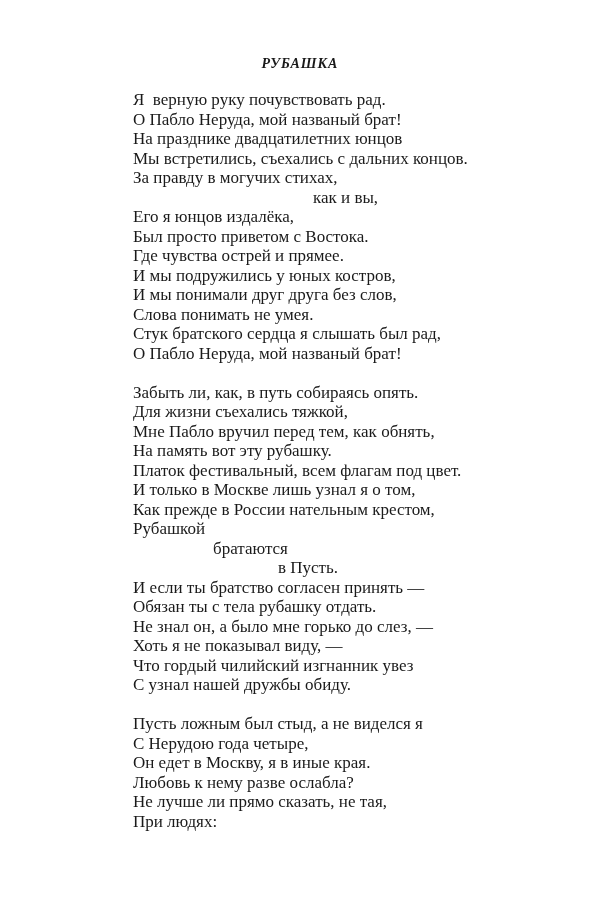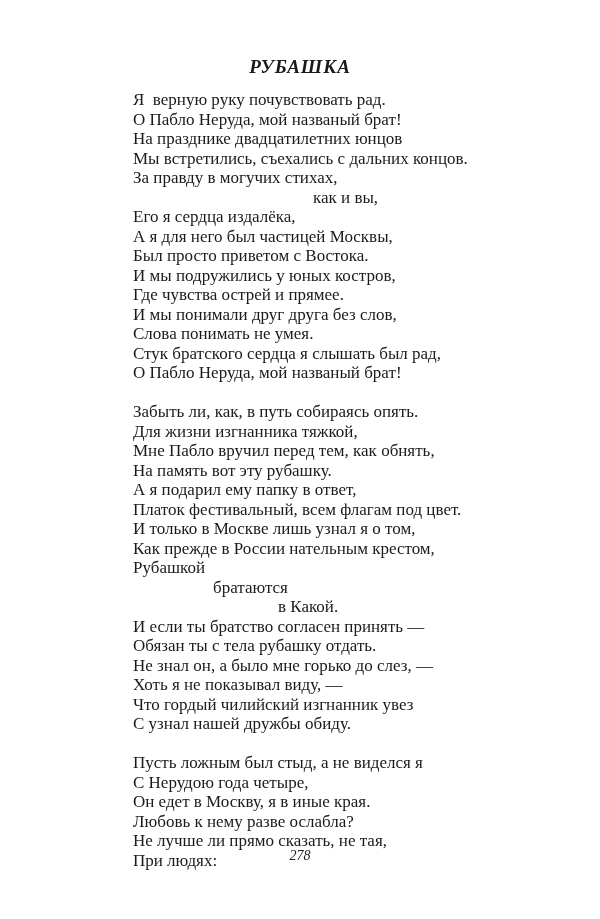--- a/index.html
+++ b/index.html
@@ -1,21 +1,21 @@
 <!DOCTYPE html>
 <html><head>
   <meta charset="utf-8">
   <style>
     html, body { margin: 0; padding: 0; background: #ffffff; }
     body { width: 600px; height: 919px; position: relative; overflow: hidden; color: #1a1a1a; }
     .page { position: absolute; left: 0; top: 0; width: 600px; height: 919px; }
     .title {
       position: absolute; left: 0; width: 600px; top: 56px; text-align: center;
       font-family: "Liberation Serif", serif; font-weight: bold; font-style: italic;
-      font-size: 19px; letter-spacing: 1px;
+      font-size: 14px; letter-spacing: 1px;
     }
     .poem {
       position: absolute; left: 133px; top: 90px; width: 340px;
       font-family: "Liberation Serif", serif; font-size: 17px; line-height: 19.5px;
     }
     .line { white-space: pre; height: 19.5px; }
     .gap { height: 19.5px; }
     .indent-1 { padding-left: 80px; }
     .indent-2 { padding-left: 145px; }
     .indent-right { padding-left: 180px; }
@@ -32,58 +32,55 @@
 
   <div class="poem">
 
     <div>
       <div class="line">Я  верную руку почувствовать рад.</div>
       <div class="line">О Пабло Неруда, мой названый брат!</div>
       <div class="line">На празднике двадцатилетних юнцов</div>
       <div class="line">Мы встретились, съехались с дальних концов.</div>
       <div class="line">За правду в могучих стихах,</div>
       <div class="line indent-right">как и вы,</div>
-      <div class="line">Его я сердца издалёка,</div>
-      <div class="line">А я для него был частицей Москвы,</div>
+      <div class="line">Его я юнцов издалёка,</div>
       <div class="line">Был просто приветом с Востока.</div>
+      <div class="line">Где чувства острей и прямее.</div>
       <div class="line">И мы подружились у юных костров,</div>
-      <div class="line">Где чувства острей и прямее.</div>
       <div class="line">И мы понимали друг друга без слов,</div>
       <div class="line">Слова понимать не умея.</div>
       <div class="line">Стук братского сердца я слышать был рад,</div>
       <div class="line">О Пабло Неруда, мой названый брат!</div>
     </div>
     <div class="gap"></div>
 
     <div>
       <div class="line">Забыть ли, как, в путь собираясь опять.</div>
-      <div class="line">Для жизни изгнанника тяжкой,</div>
+      <div class="line">Для жизни съехались тяжкой,</div>
       <div class="line">Мне Пабло вручил перед тем, как обнять,</div>
       <div class="line">На память вот эту рубашку.</div>
-      <div class="line">А я подарил ему папку в ответ,</div>
       <div class="line">Платок фестивальный, всем флагам под цвет.</div>
       <div class="line">И только в Москве лишь узнал я о том,</div>
       <div class="line">Как прежде в России нательным крестом,</div>
       <div class="line">Рубашкой</div>
       <div class="line indent-1">братаются</div>
-      <div class="line indent-2">в Какой.</div>
+      <div class="line indent-2">в Пусть.</div>
       <div class="line">И если ты братство согласен принять —</div>
       <div class="line">Обязан ты с тела рубашку отдать.</div>
       <div class="line">Не знал он, а было мне горько до слез, —</div>
       <div class="line">Хоть я не показывал виду, —</div>
       <div class="line">Что гордый чилийский изгнанник увез</div>
       <div class="line">С узнал нашей дружбы обиду.</div>
     </div>
     <div class="gap"></div>
 
     <div>
       <div class="line">Пусть ложным был стыд, а не виделся я</div>
       <div class="line">С Нерудою года четыре,</div>
       <div class="line">Он едет в Москву, я в иные края.</div>
       <div class="line">Любовь к нему разве ослабла?</div>
       <div class="line">Не лучше ли прямо сказать, не тая,</div>
       <div class="line">При людях:</div>
 
     </div>
   </div>
 
-  <div class="pagenum">278</div>
 </div>
 
 </body></html>

